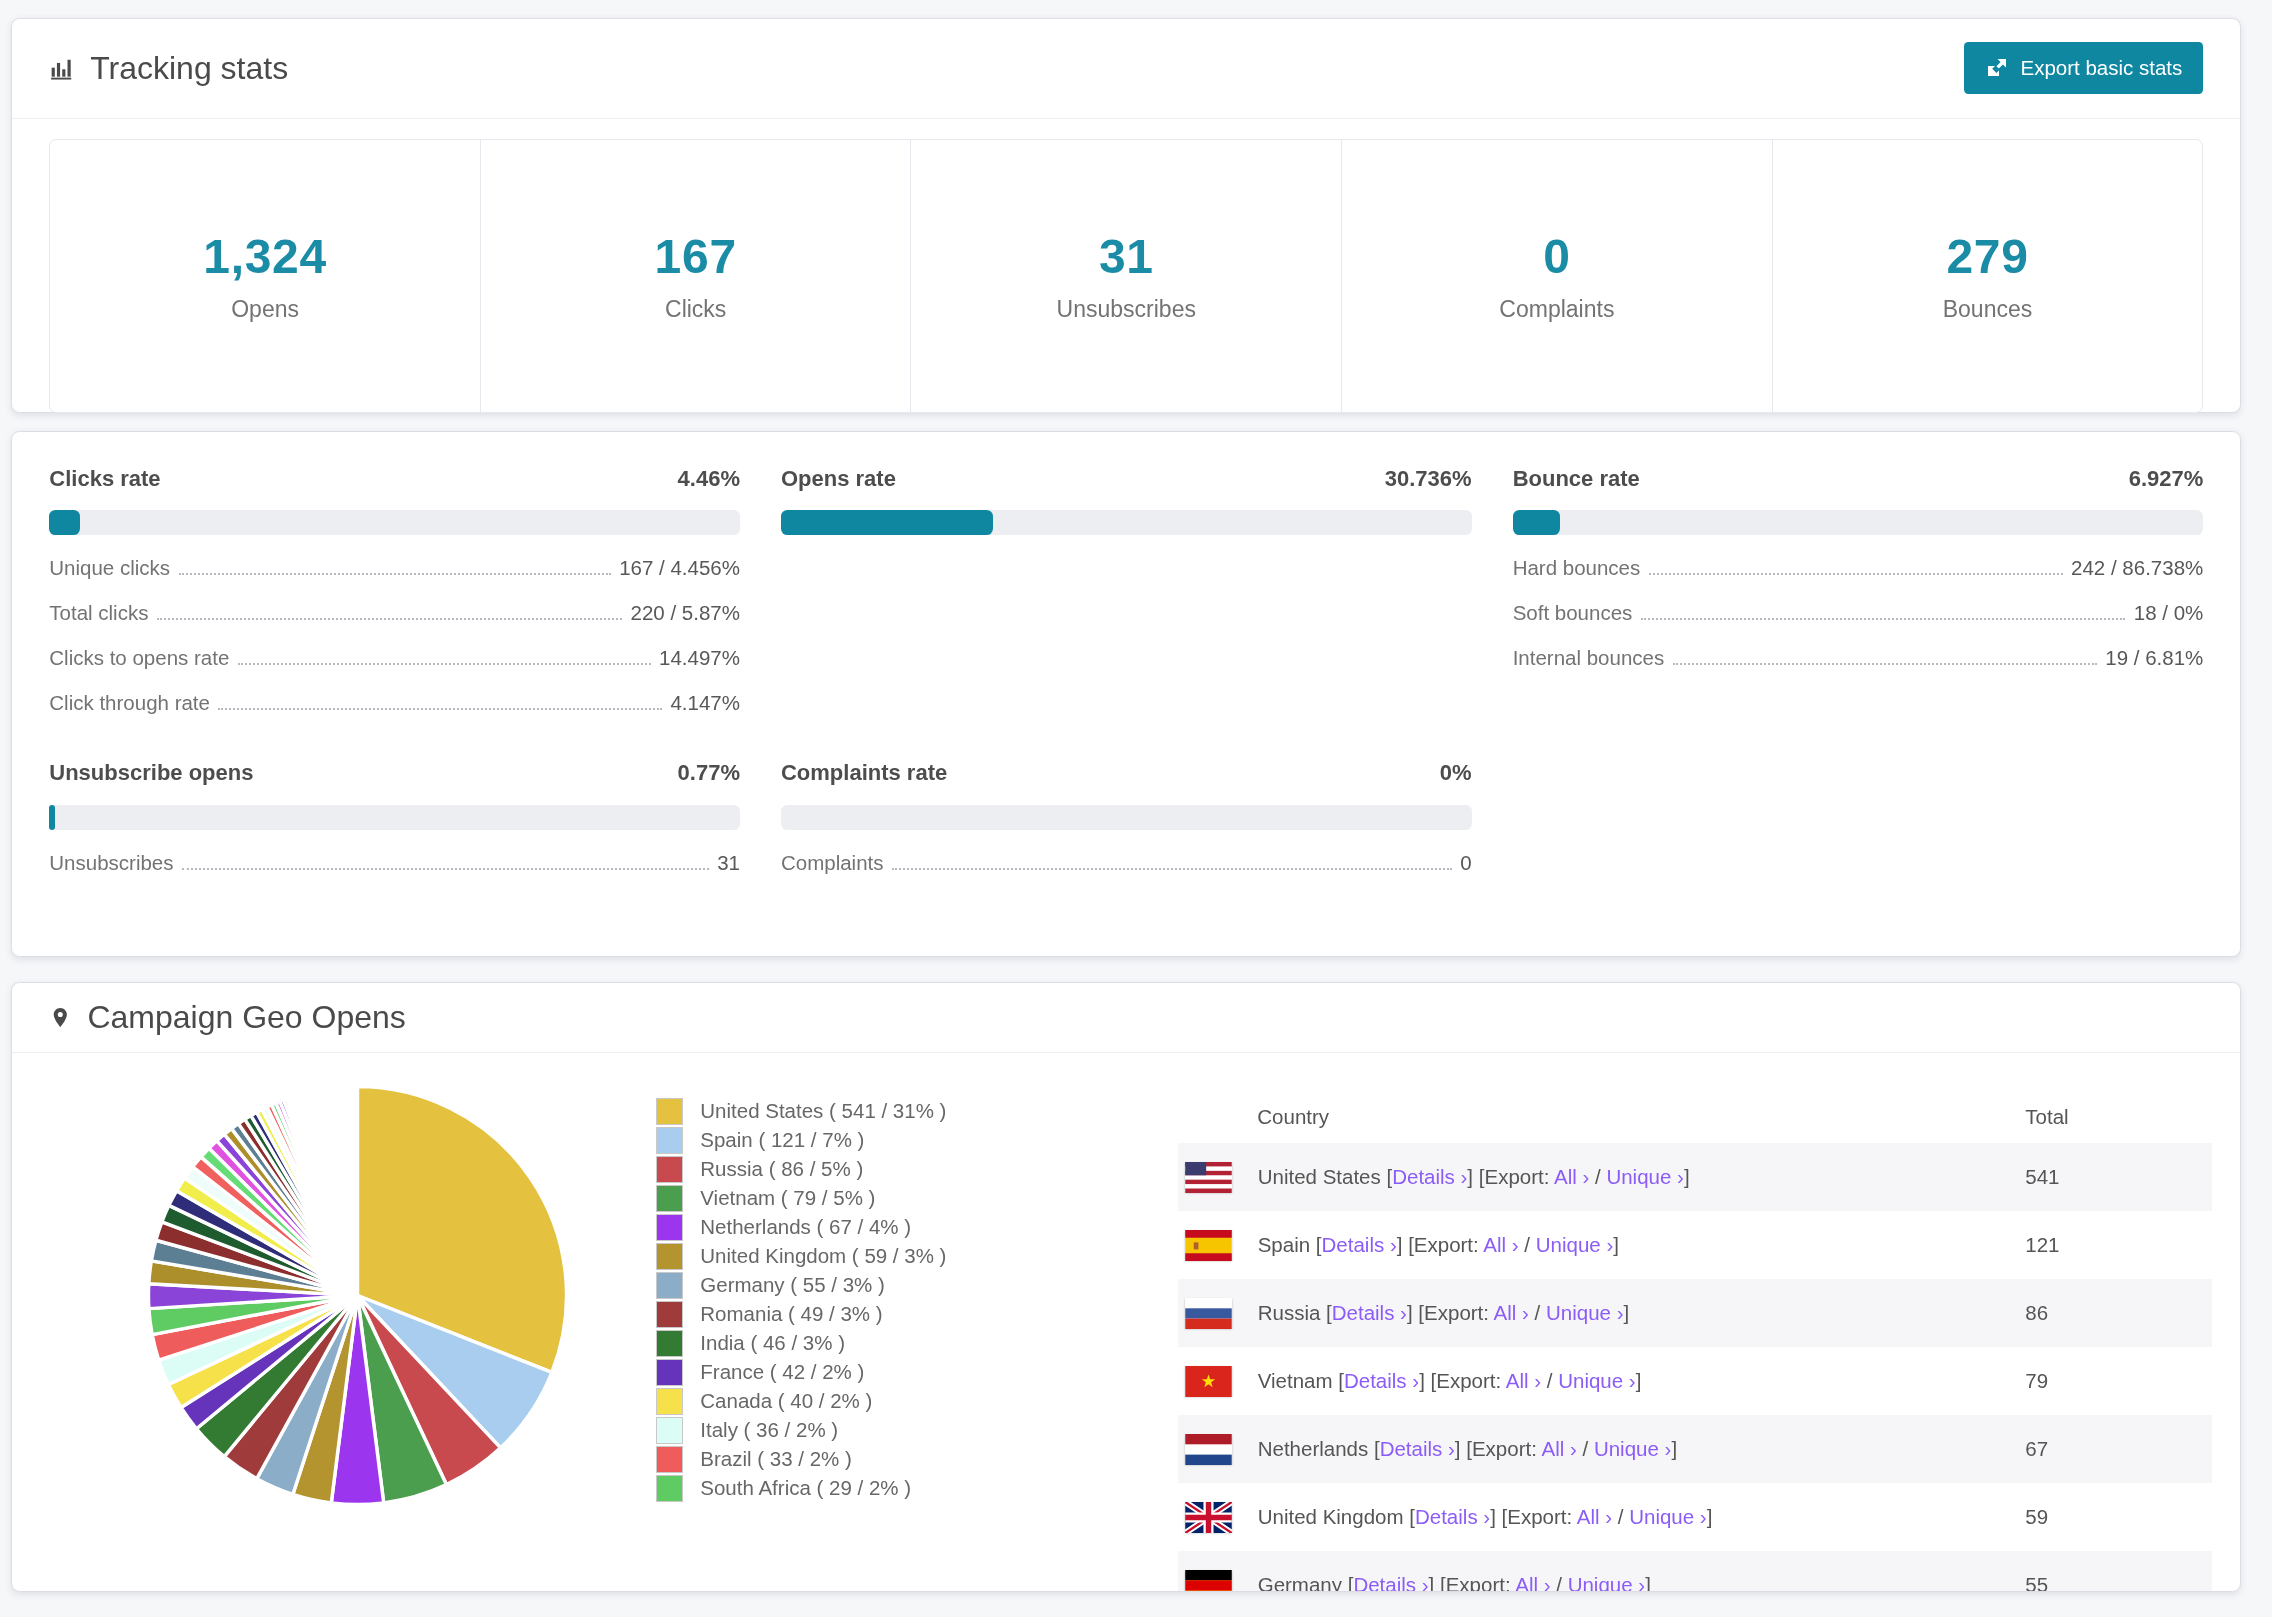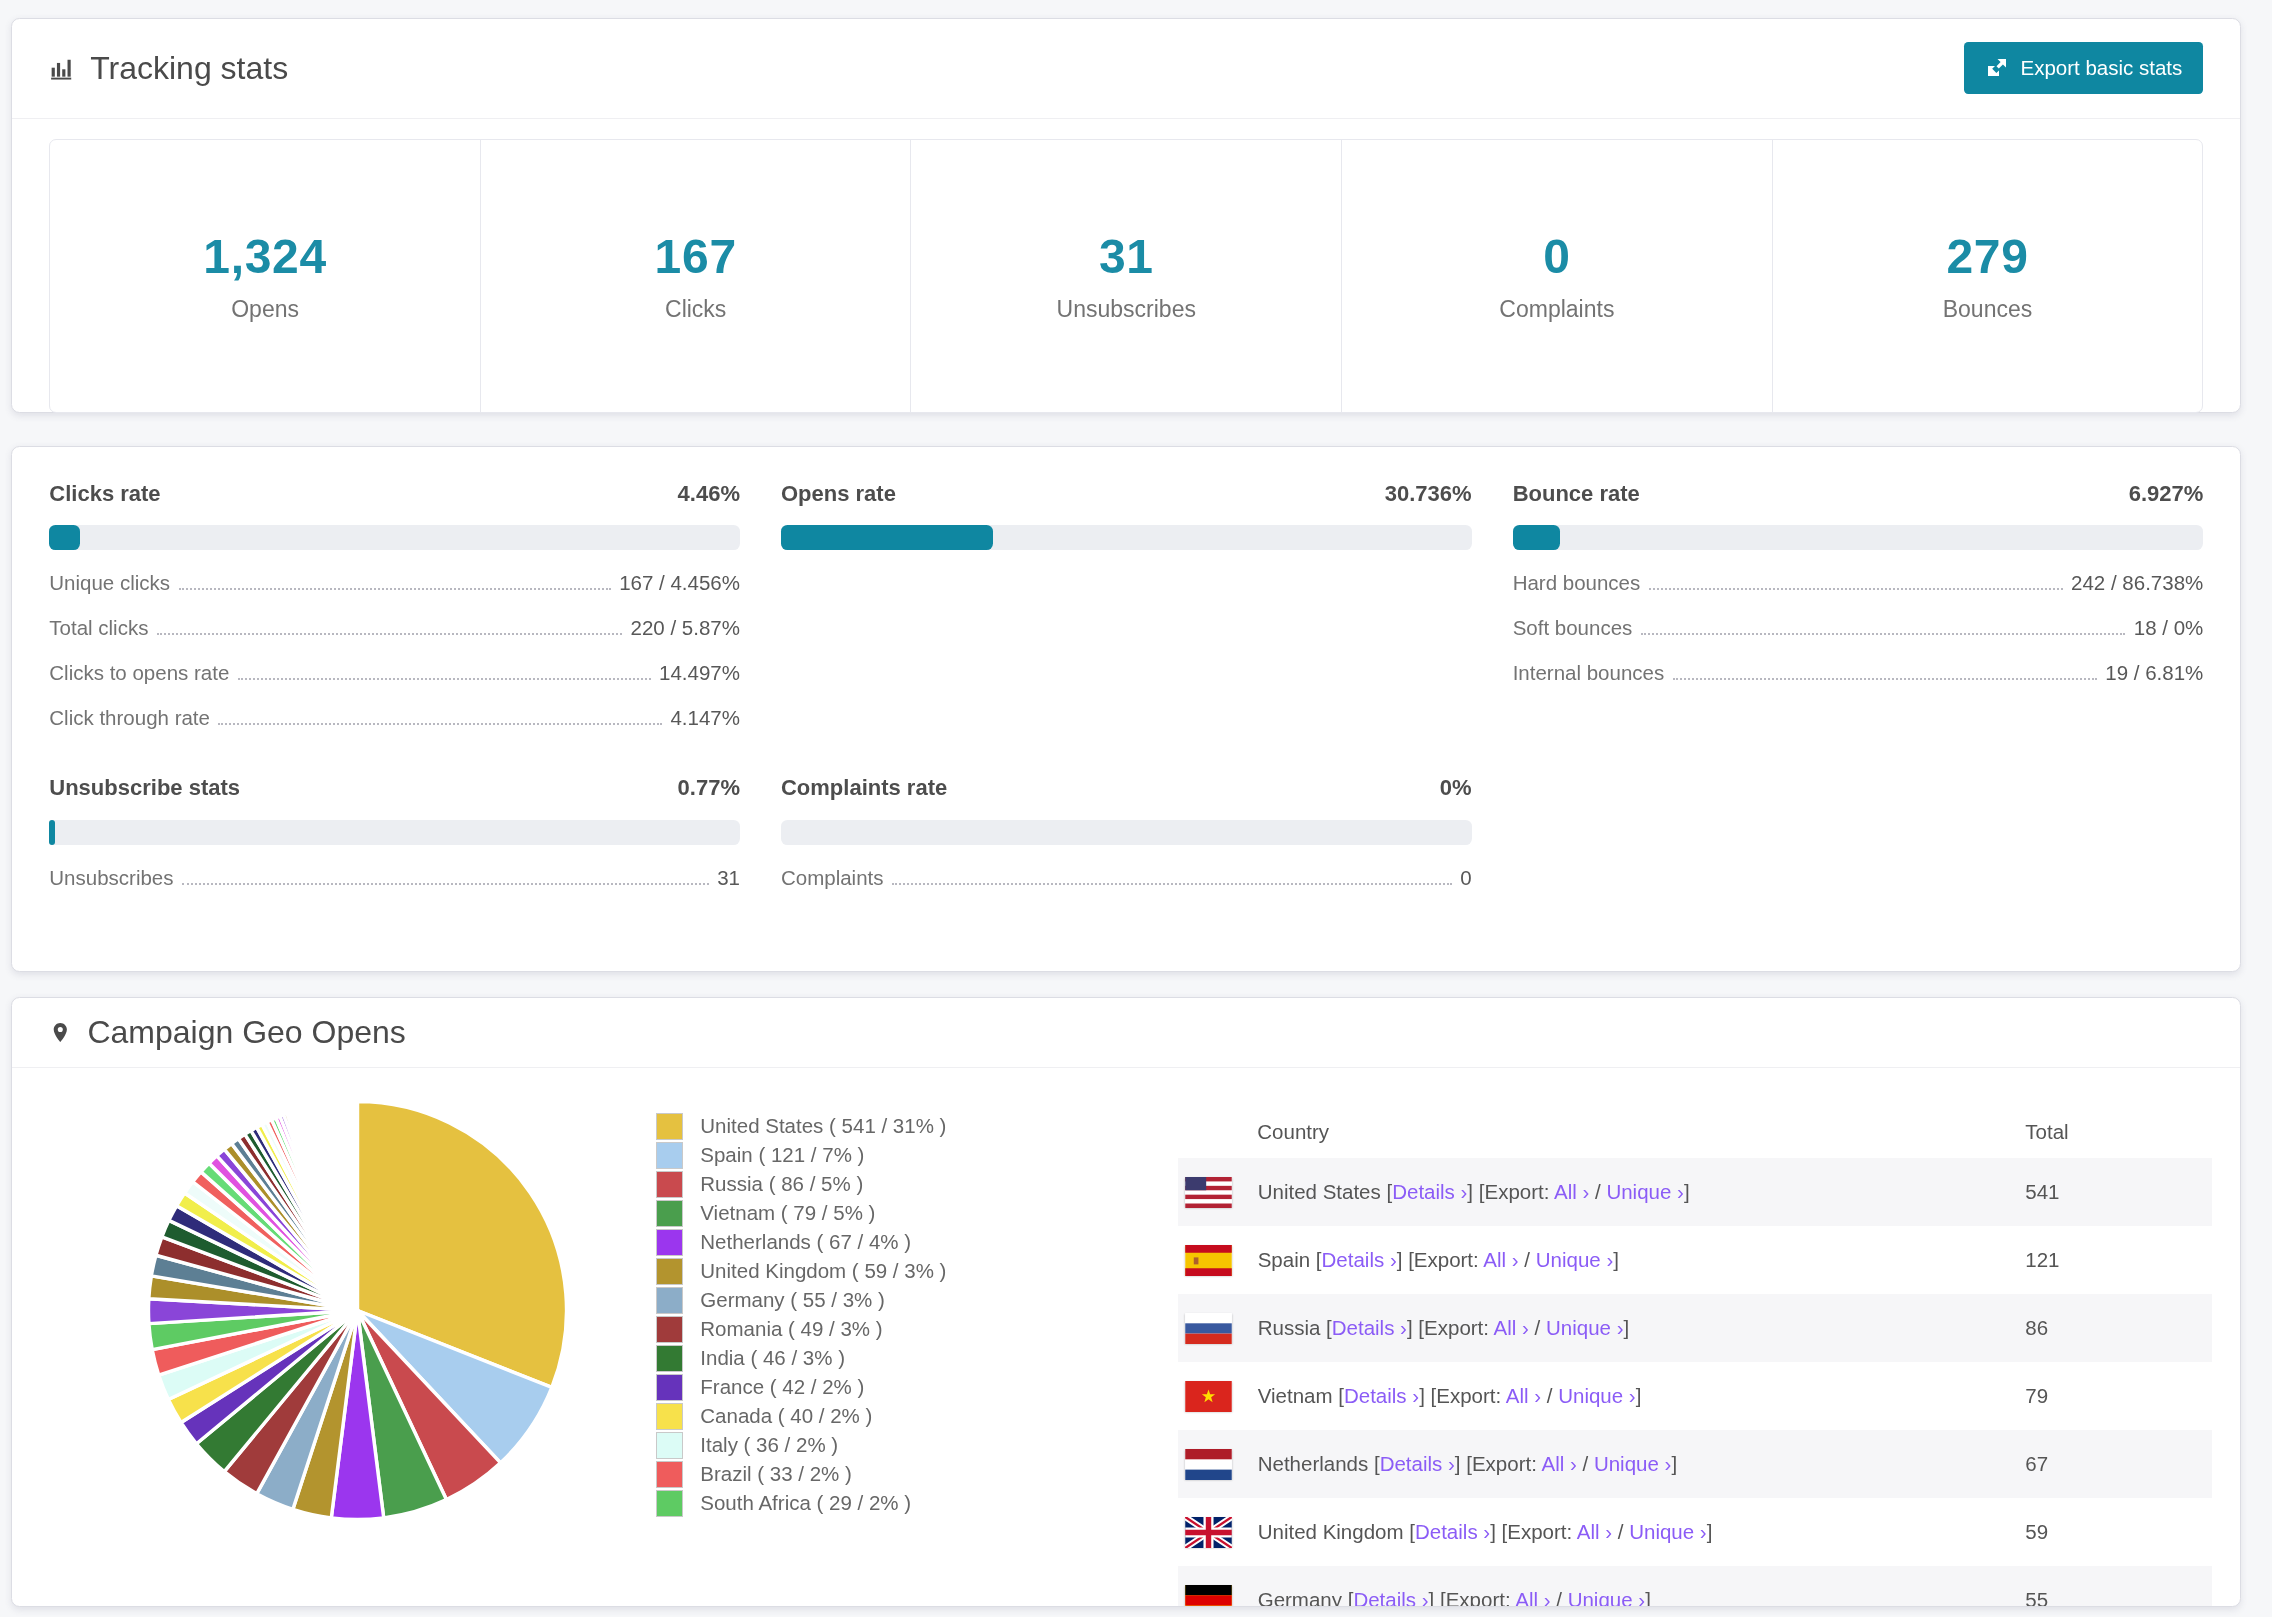--- a/index.html
+++ b/index.html
@@ -1,21 +1,21 @@
 <!DOCTYPE html>
 <html style="font-size:11.3px"><head>
 <meta charset="utf-8">
 <style>
   html,body{margin:0;padding:0;background:#f6f7f9;}
   .page{width:2273px;height:1618px;background:#f6f7f9;font-family:"Liberation Sans",sans-serif;
         position:relative;overflow:hidden;padding-top:17.6px;box-sizing:border-box;}
   .card{background:#fff;border:1.4px solid #dcdde4;border-radius:8.5px;margin-left:11.3px;width:2230px;
         box-shadow:0 2.8px 7px rgba(70,70,110,.12);box-sizing:border-box;}
   .card-tracking{height:395px;}
-  .card-rates{height:526px;margin-top:33px;padding:34px 37px;}
+  .card-rates{height:526px;margin-top:18px;padding:34px 37px;}
   .card-geo{height:610px;margin-top:25px;overflow:hidden;}
 
   .card-header{display:flex;justify-content:space-between;align-items:center;height:99px;padding:0 37px;}
   .card-geo .card-header{height:69px;text-align:center;}
   .card-title{display:flex;align-items:center;gap:15.5px;font-size:32px;color:#4a4a4a;}
   .card-title svg{flex:none;}
   .divider{height:1.4px;background:#efeff2;}
 
   .export-btn{background:#0f87a1;color:#fff;border:none;border-radius:4.2px;font-size:20.5px;height:52px;
               padding:0 21px;display:flex;align-items:center;gap:11.3px;cursor:pointer;
@@ -172,21 +172,21 @@
      </div>
             <div class="rate-row">
        <span class="rate-row-label">Internal bounces</span>
        <span class="dots"></span>
        <span class="rate-row-value">19 / 6.81%</span>
      </div>
           </div>
      </div>
         <div class="rate-block">
        <div class="rate-head">
-         <span class="rate-title">Unsubscribe stats</span>
+         <span class="rate-title">Unsubscribe opens</span>
          <span class="rate-value">0.77%</span>
        </div>
        <div class="rate-track">
          <div class="rate-fill" style="width:0.77%"></div>
        </div>
        <div class="rate-rows">
             <div class="rate-row">
        <span class="rate-row-label">Unsubscribes</span>
        <span class="dots"></span>
        <span class="rate-row-value">31</span>

